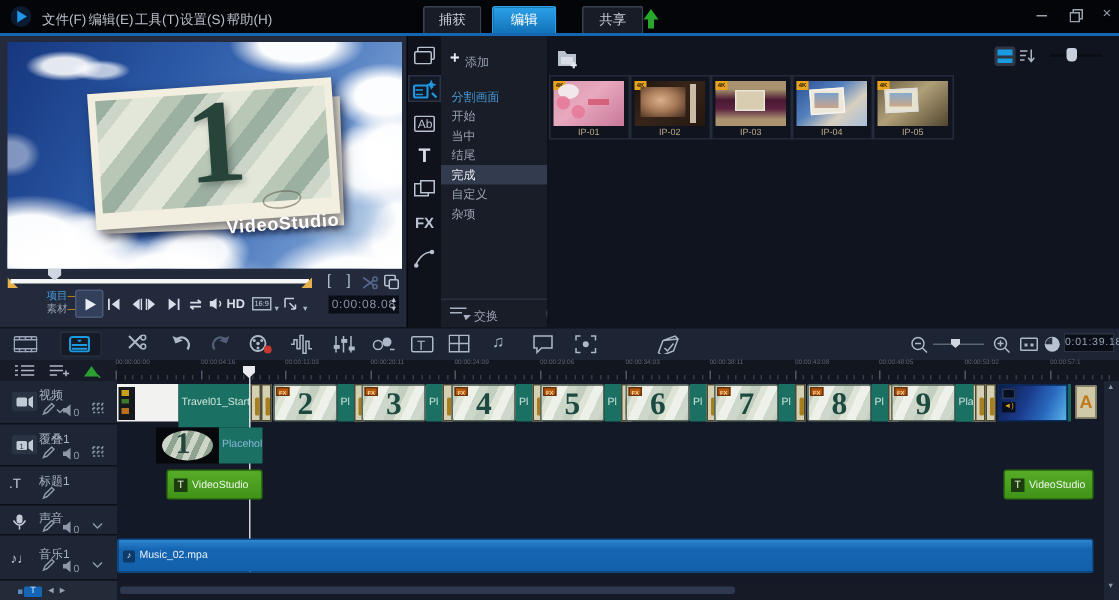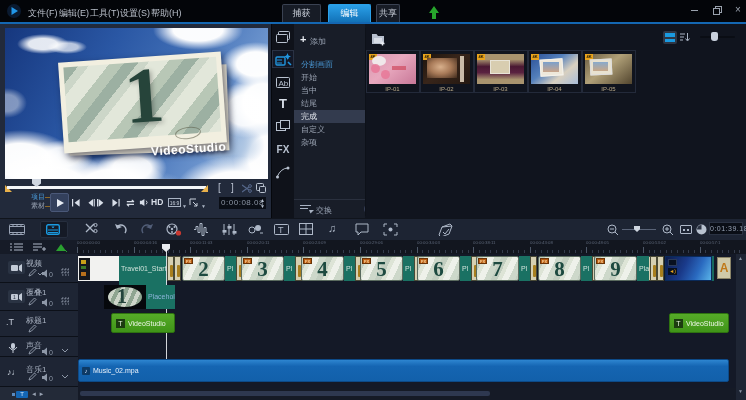--- a/index.html
+++ b/index.html
@@ -80,21 +80,21 @@
       <circle cx="7" cy="7" r="7" fill="#0a1a30"></circle>
       <path d="M4.5 3 L11 7 L4.5 11 Z" fill="#2196e8"></path>
     </svg>
 <div class="ab menu" style="left:28px">文件(F)</div>
 <div class="ab menu" style="left:59px">编辑(E)</div>
 <div class="ab menu" style="left:90px">工具(T)</div>
 <div class="ab menu" style="left:120px">设置(S)</div>
 <div class="ab menu" style="left:151px">帮助(H)</div>
 <div class="ab tab" style="left:282px;width:39px">捕获</div>
 <div class="ab tab tabsel" style="left:328px;width:43px">编辑</div>
-<div class="ab tab" style="left:376px;width:24px">共享</div>
+<div class="ab tab" style="left:388px;width:41px">共享</div>
 <svg class="ab" style="left:428px;top:6px" width="12" height="14">
       <path d="M6 0 L11 7 L8 7 L8 13 L4 13 L4 7 L1 7 Z" fill="#27a52c"></path>
     </svg>
 <div class="ab" style="left:691px;top:10px;width:7px;height:1px;background:#9aa2ae"></div>
 <svg class="ab" style="left:713px;top:6px" width="9" height="9">
       <rect x="2.5" y="0.5" width="6" height="6" fill="none" stroke="#9aa2ae"></rect>
       <rect x="0.5" y="2.5" width="6" height="6" fill="#030509" stroke="#9aa2ae"></rect>
     </svg>
 <div class="ab winbtn" style="left:735px;top:4px;font-size:10px">×</div>
 <div class="ab" style="left:0;top:22px;width:746px;height:2px;background:#1467b2"></div>

